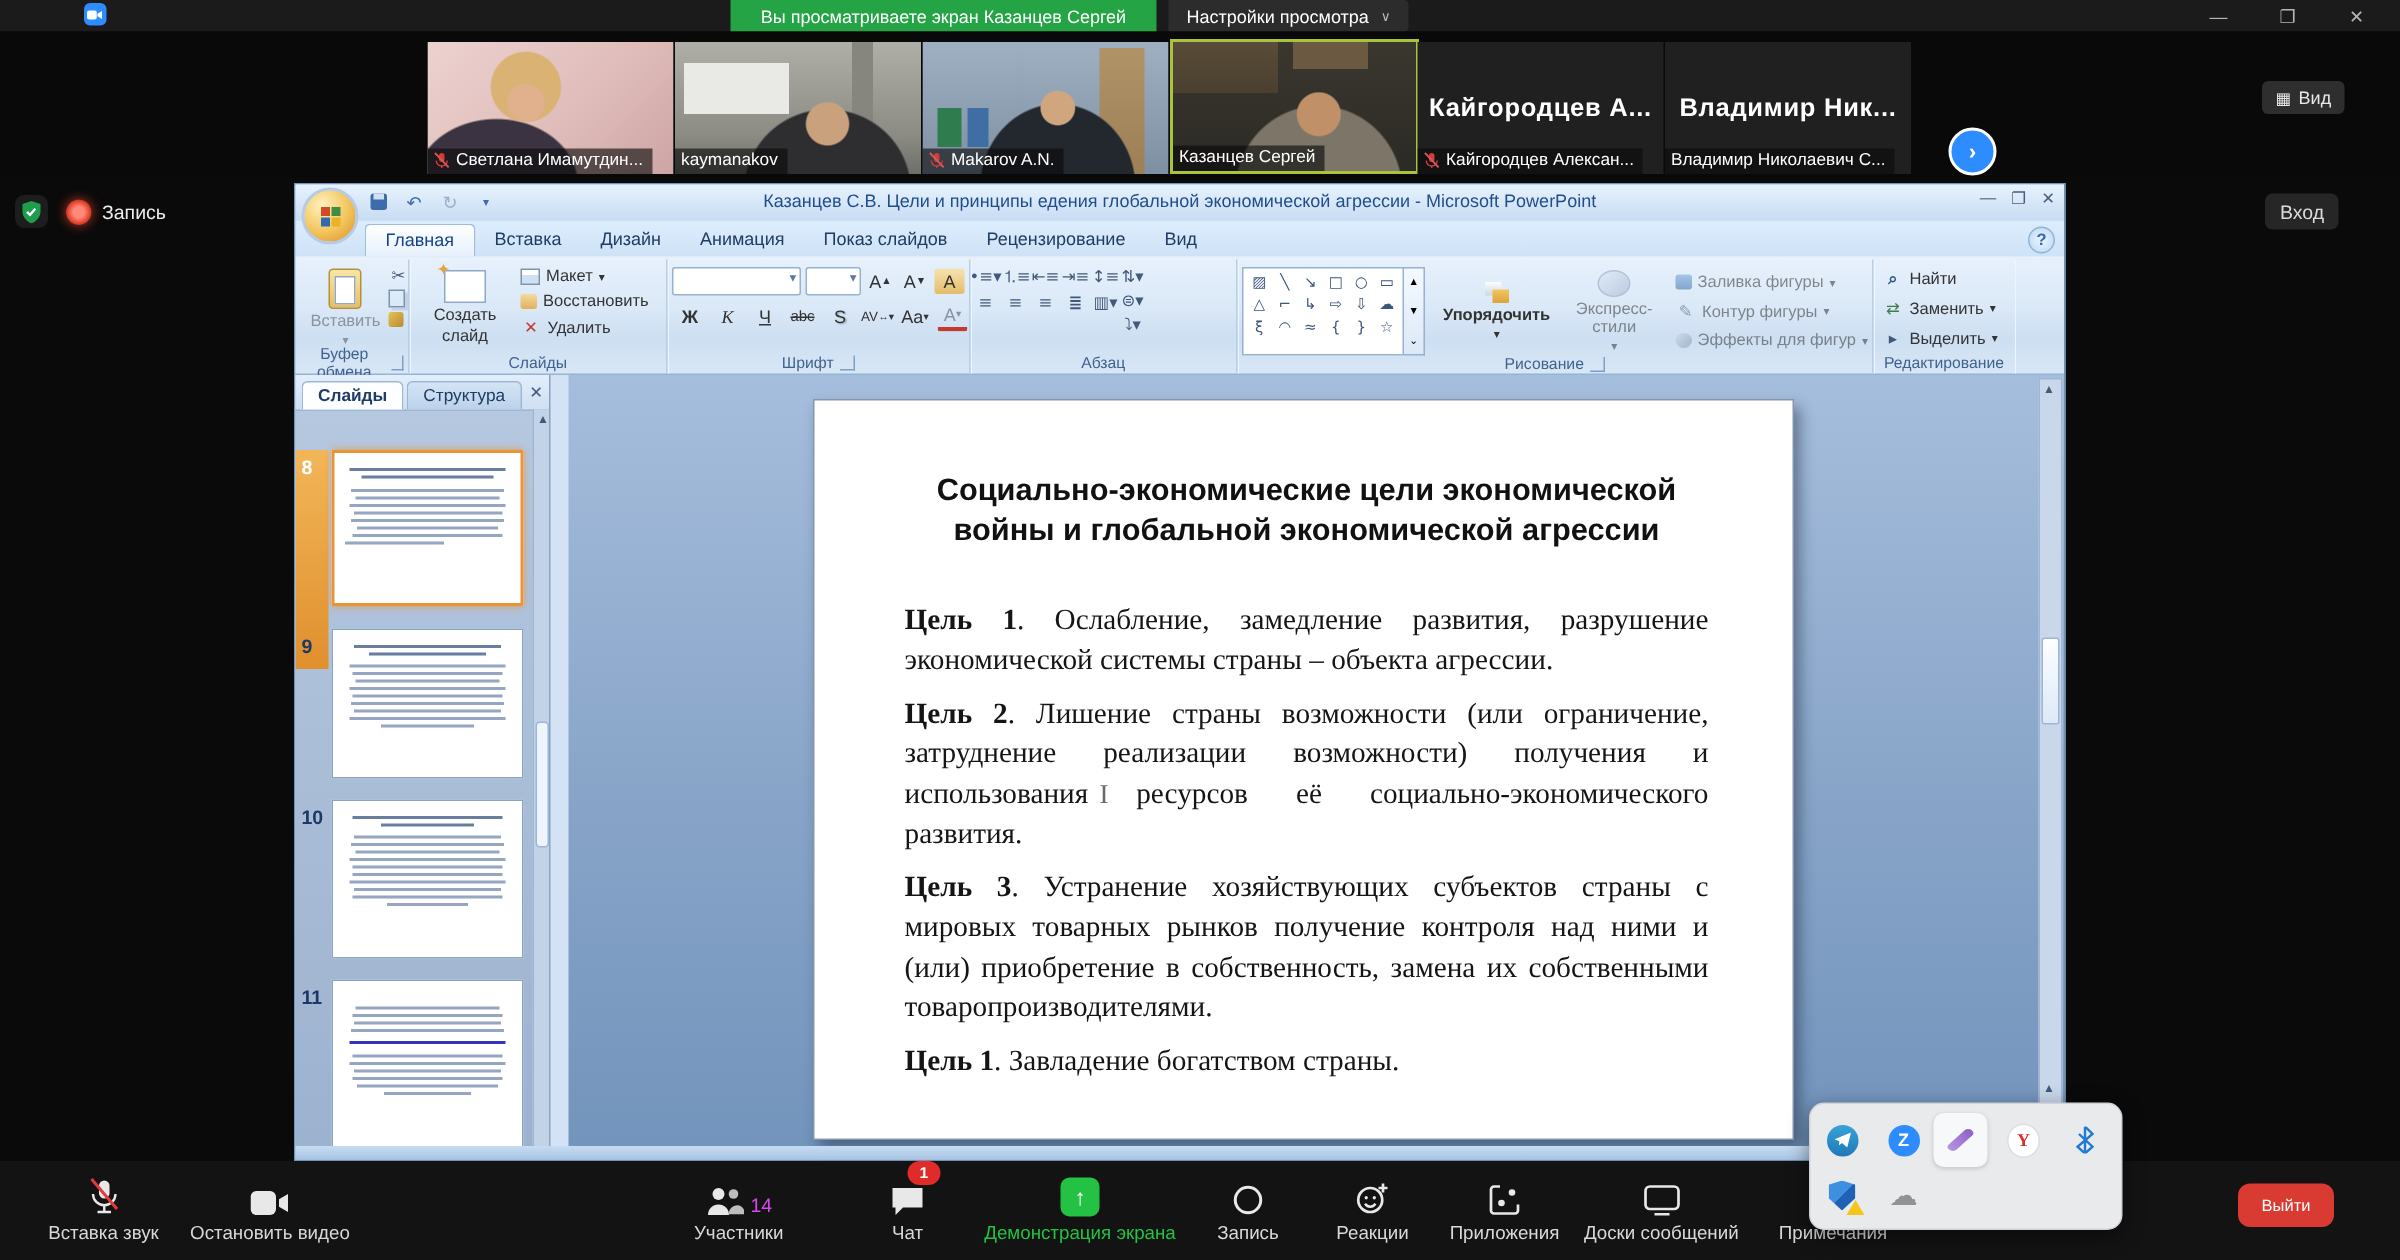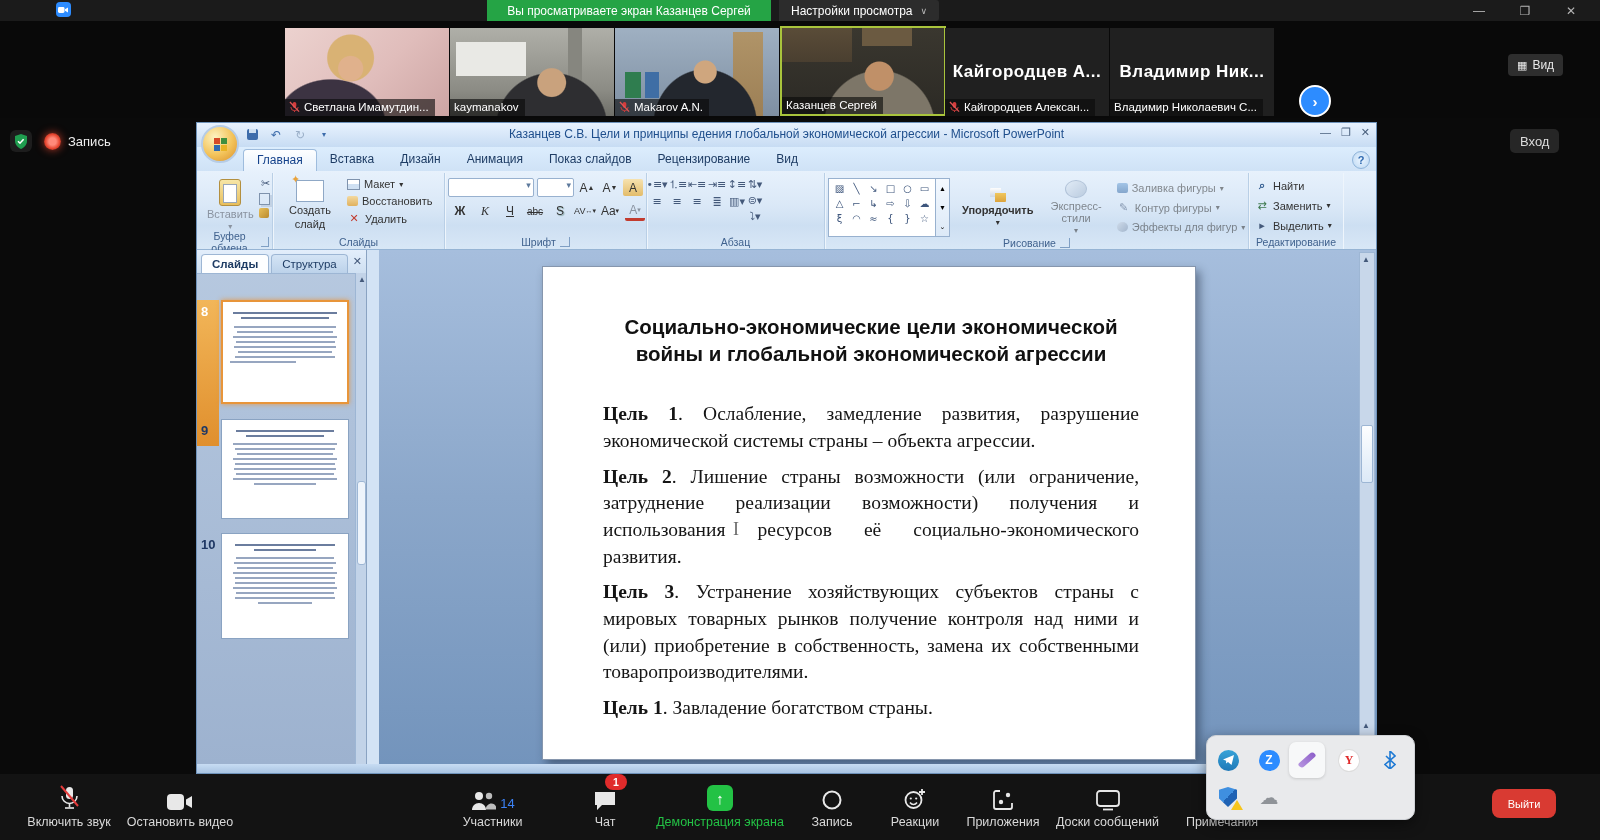--- a/index.html
+++ b/index.html
@@ -137,21 +137,21 @@
   .goals p{margin:0 0 9px;text-align:justify;}
   .ibeam{left:733px;top:519px;color:#6a6a6a;font-family:"Liberation Serif",serif;font-size:18px;z-index:30;}
   .wbottom{position:absolute;left:0;bottom:0;right:0;height:9px;background:linear-gradient(#c7dcf3,#a9c4e2);}
   
   .btoolbar{left:0;top:774px;width:1600px;height:66px;background:#131313;}
   .titem{position:absolute;display:flex;flex-direction:column;align-items:center;color:#d9d9d9;font-size:12.5px;}
   .titem .iconbox{height:30px;display:flex;align-items:flex-end;justify-content:center;margin-top:7px;}
   .titem .lbl{margin-top:4px;white-space:nowrap;}
   .badge{position:absolute;top:-7px;right:-10px;min-width:16px;height:16px;border-radius:8px;background:#e02b2b;color:#fff;
          font-size:10.5px;display:flex;align-items:center;justify-content:center;padding:0 3px;font-weight:bold;}
-  .cnt{color:#3b82f6;font-size:13px;margin-left:4px;}
+  .cnt{color:#d946ef;font-size:13px;margin-left:4px;}
   .sharebox{width:26px;height:26px;border-radius:6px;background:#23c245;display:flex;align-items:center;justify-content:center;color:#fff;font-size:15px;font-weight:bold;}
   .green{color:#23c245;}
   .leave{left:1492px;top:789px;width:64px;height:29px;background:#d93a32;border-radius:8px;color:#fff;font-size:11px;
          display:flex;align-items:center;justify-content:center;}
   
   .tray{left:1206px;top:735px;width:207px;height:83px;background:#e9eaec;border:1px solid #cfd2d6;border-radius:10px;
         box-shadow:0 4px 14px rgba(0,0,0,.45);z-index:40;}
   .ticon{position:absolute;width:22px;height:22px;display:flex;align-items:center;justify-content:center;}
   .hl{position:absolute;width:36px;height:36px;border-radius:7px;background:#f7f8f9;box-shadow:0 1px 3px rgba(0,0,0,.15);}
   .circ{width:21px;height:21px;border-radius:50%;display:flex;align-items:center;justify-content:center;color:#fff;font-weight:bold;font-size:12px;}
@@ -553,20 +553,36 @@
               <div class="tl" style="width:92%;"></div>
             <div class="tl" style="width:89%;"></div>
               <div class="tl" style="width:90%;"></div>
             <div class="tl" style="width:93%;"></div>
               <div class="tl" style="width:88%;"></div>
             <div class="tl" style="width:90%;"></div>
               <div class="tl" style="width:48%;"></div>
           </div>
         </div>
 
+        <div class="trow" style="top:380px;height:125px;">
+          <span class="tnum">11</span>
+          <div class="thumb" style="height:113px;">
+            <div class="tl" style="width:85%;margin-top:10px;"></div>
+              <div class="tl" style="width:90%;"></div>
+            <div class="tl" style="width:88%;"></div>
+              <div class="tl" style="width:91%;"></div>
+            <div class="tl b" style="width:93%;margin-top:6px;"></div>
+            <div class="tl" style="width:89%;margin-top:7px;"></div>
+              <div class="tl" style="width:92%;"></div>
+            <div class="tl" style="width:87%;"></div>
+              <div class="tl" style="width:90%;"></div>
+            <div class="tl" style="width:84%;"></div>
+              <div class="tl" style="width:52%;"></div>
+          </div>
+        </div>
 
       </div>
       <div class="pscroll">
         <span class="carr" style="top:0;">▲</span>
         <span class="pthumb" style="top:208px;height:82px;"></span>
       </div>
     </div>
 
     <div class="canvas">
       <div class="slide">
@@ -595,21 +611,21 @@
     <div class="titem" style="left:14px;width:110px;">
       <div class="iconbox" style="position:relative;">
         <svg width="22" height="26" viewBox="0 0 22 26">
           <rect x="8" y="2" width="7" height="12" rx="3.5" fill="#e8e8e8"></rect>
           <path d="M4 11a7.5 7.5 0 0 0 15 0" stroke="#e8e8e8" stroke-width="1.6" fill="none"></path>
           <line x1="11.5" y1="19" x2="11.5" y2="22.5" stroke="#e8e8e8" stroke-width="1.6"></line>
           <line x1="7" y1="23" x2="16" y2="23" stroke="#e8e8e8" stroke-width="1.6"></line>
           <line x1="3" y1="1" x2="20" y2="21" stroke="#e23b3b" stroke-width="2"></line>
         </svg>
       </div>
-      <span class="lbl">Включить звук</span>
+      <span class="lbl">Вставка звук</span>
     </div>
 
     <div class="titem" style="left:120px;width:120px;">
       <div class="iconbox">
         <svg width="26" height="18" viewBox="0 0 26 18">
           <rect x="0" y="1" width="17" height="16" rx="4" fill="#e8e8e8"></rect>
           <path d="M19 6.5 25 3v12l-6-3.5z" fill="#e8e8e8"></path>
         </svg>
       </div>
       <span class="lbl">Остановить видео</span>

